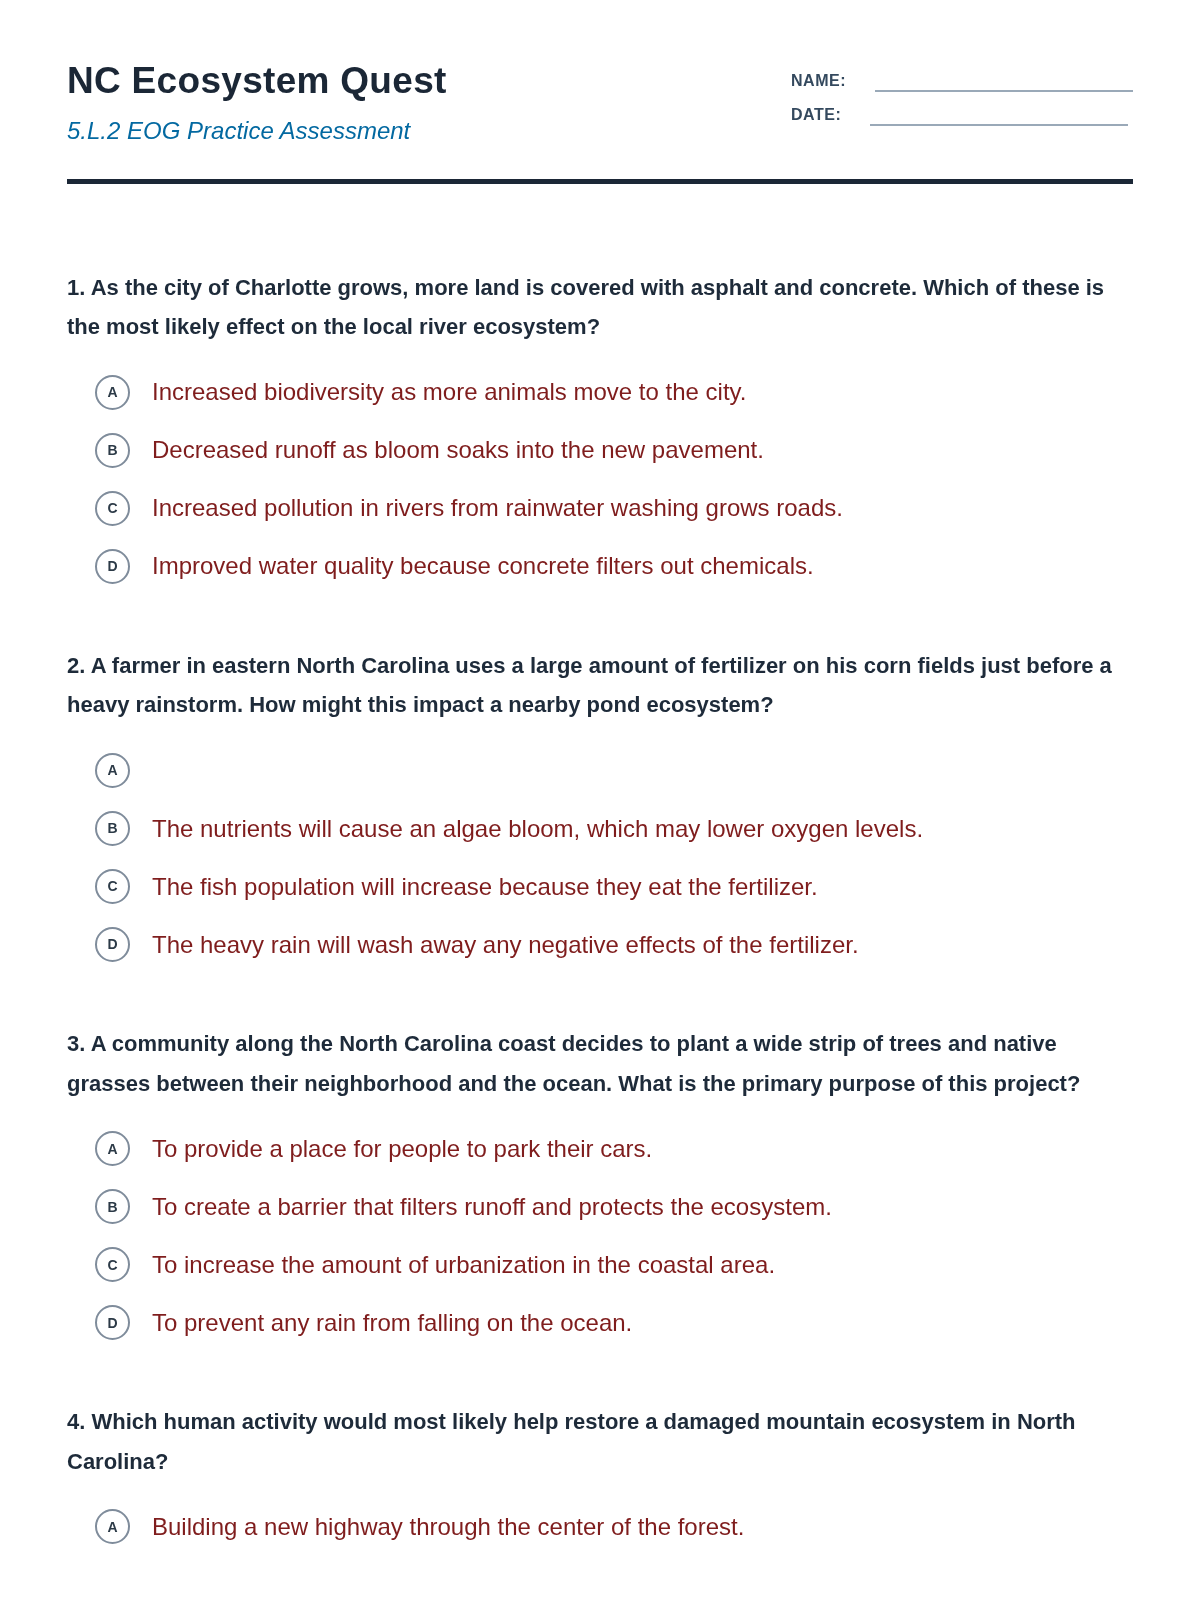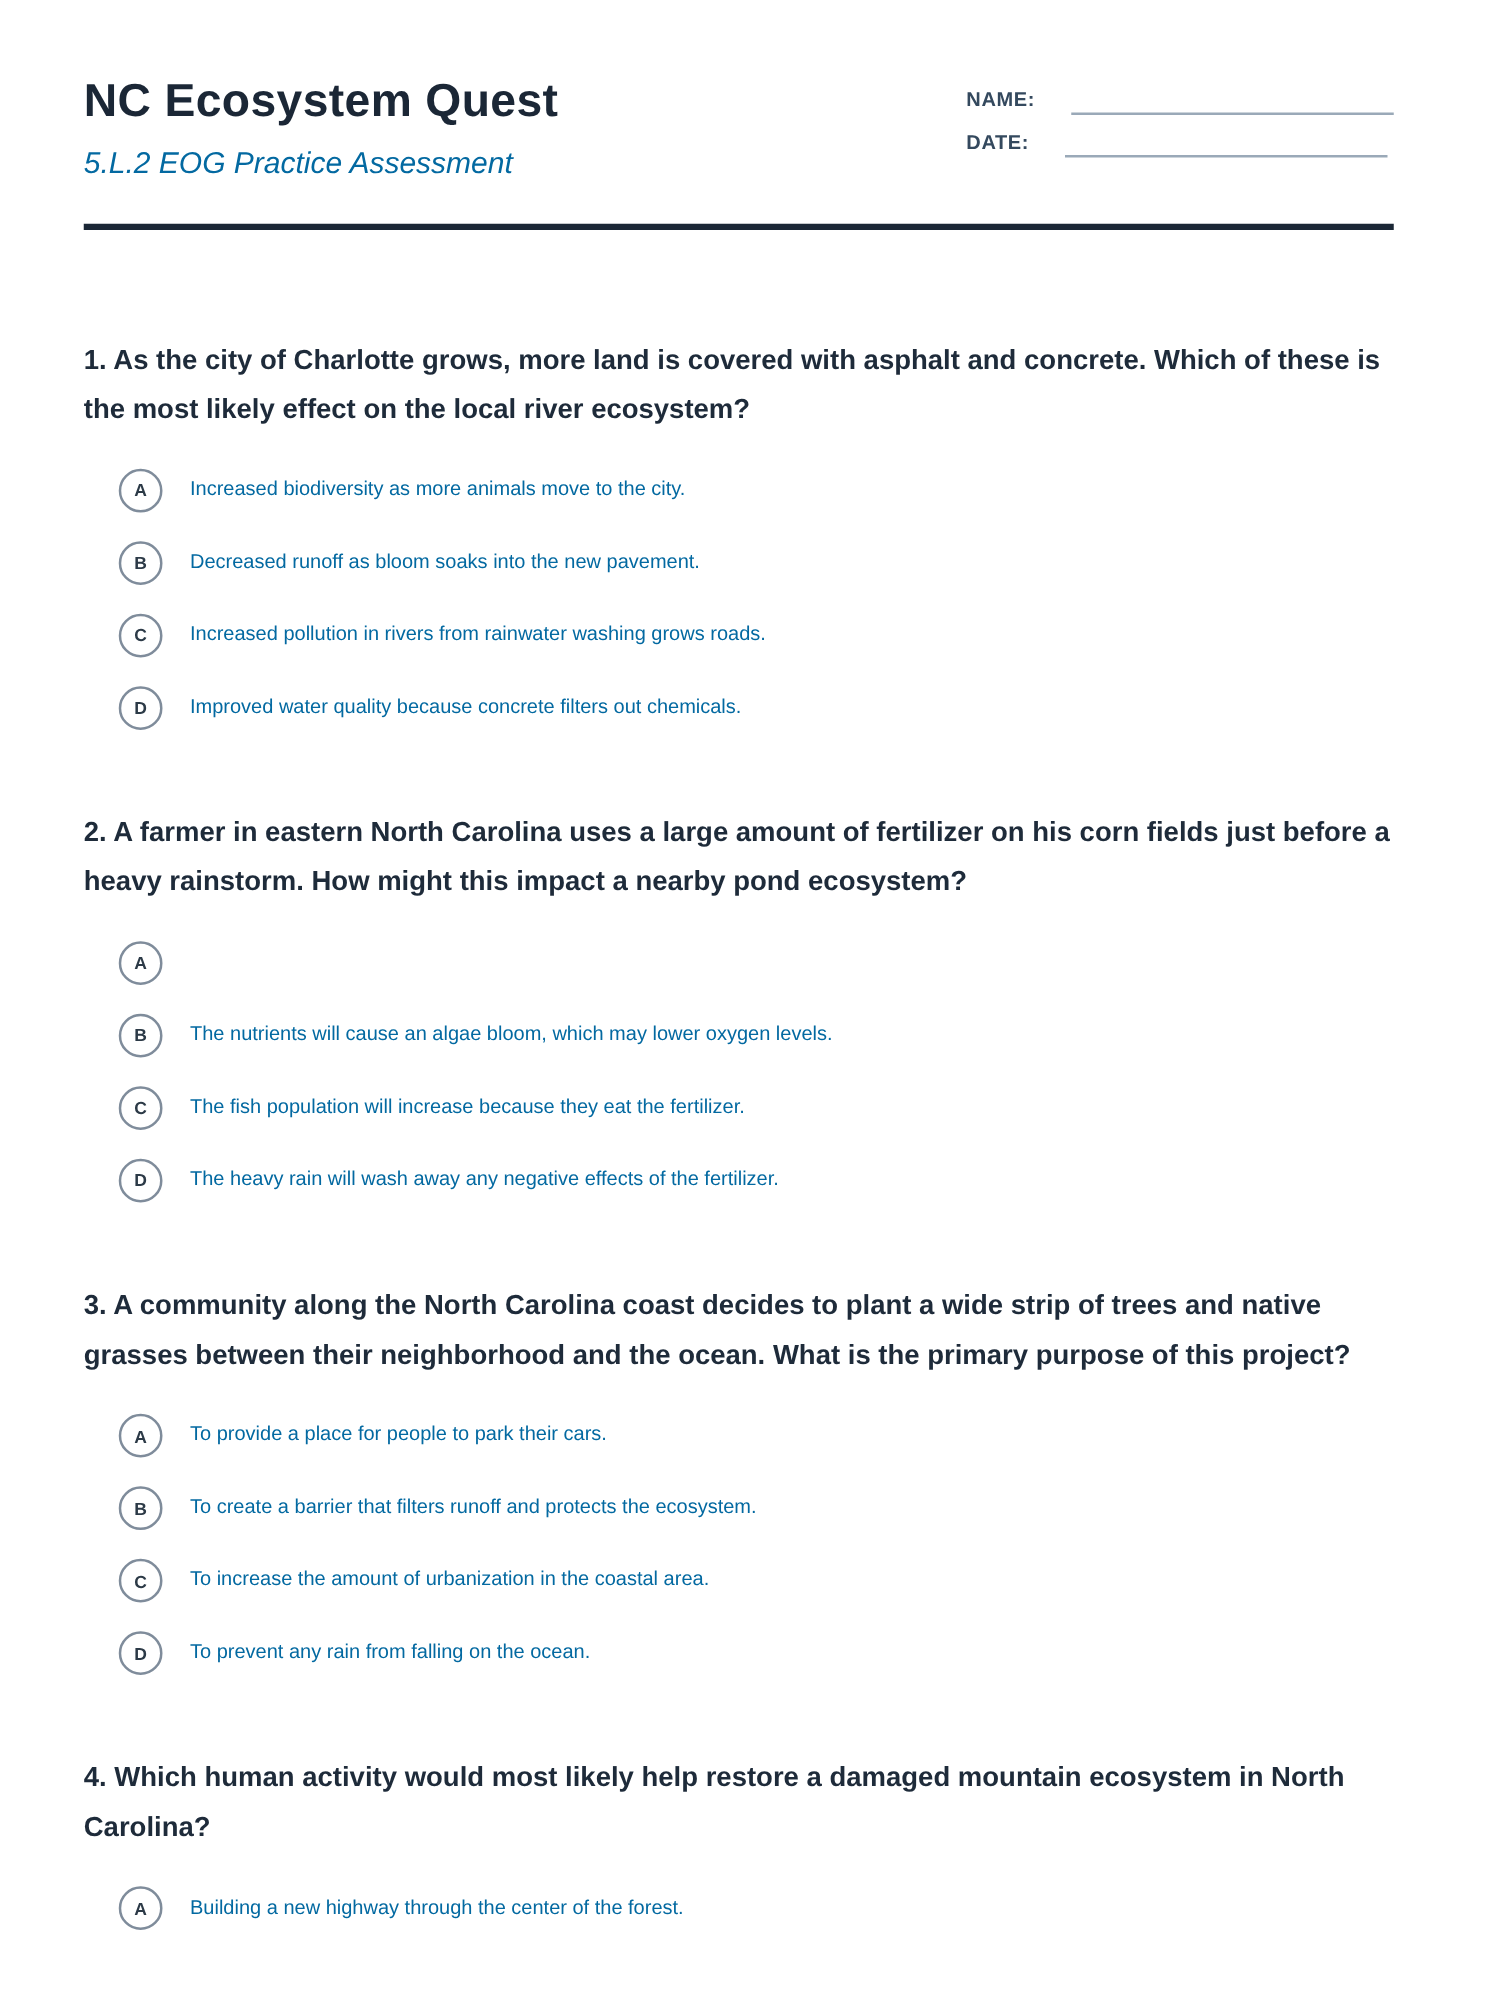--- a/index.html
+++ b/index.html
@@ -7,21 +7,21 @@
   body {
     width: 1200px;
     height: 1600px;
     overflow: hidden;
     font-family: "Liberation Sans", sans-serif;
     color: #1f2d3d;
   }
   .page {
     width: 1200px;
     height: 1288px;
-    padding: 60px 85px 0 67px;
+    padding: 60px 67px 0 67px;
   }
   
   .header {
     display: flex;
     justify-content: space-between;
     align-items: flex-start;
   }
   .title {
     font-size: 37px;
     font-weight: 700;
@@ -98,22 +98,22 @@
     display: flex;
     align-items: center;
     justify-content: center;
   }
   .letter {
     font-size: 14px;
     font-weight: 700;
     color: #2c3a47;
   }
   .option-text {
-    font-size: 16px;
-    color: #0369a1;
+    font-size: 24px;
+    color: #7f1d1d;
     line-height: 1.4;
   }
 </style>
 </head>
 <body>
 
 <div class="page">
 
   <header class="header">
     <div class="header-left">

